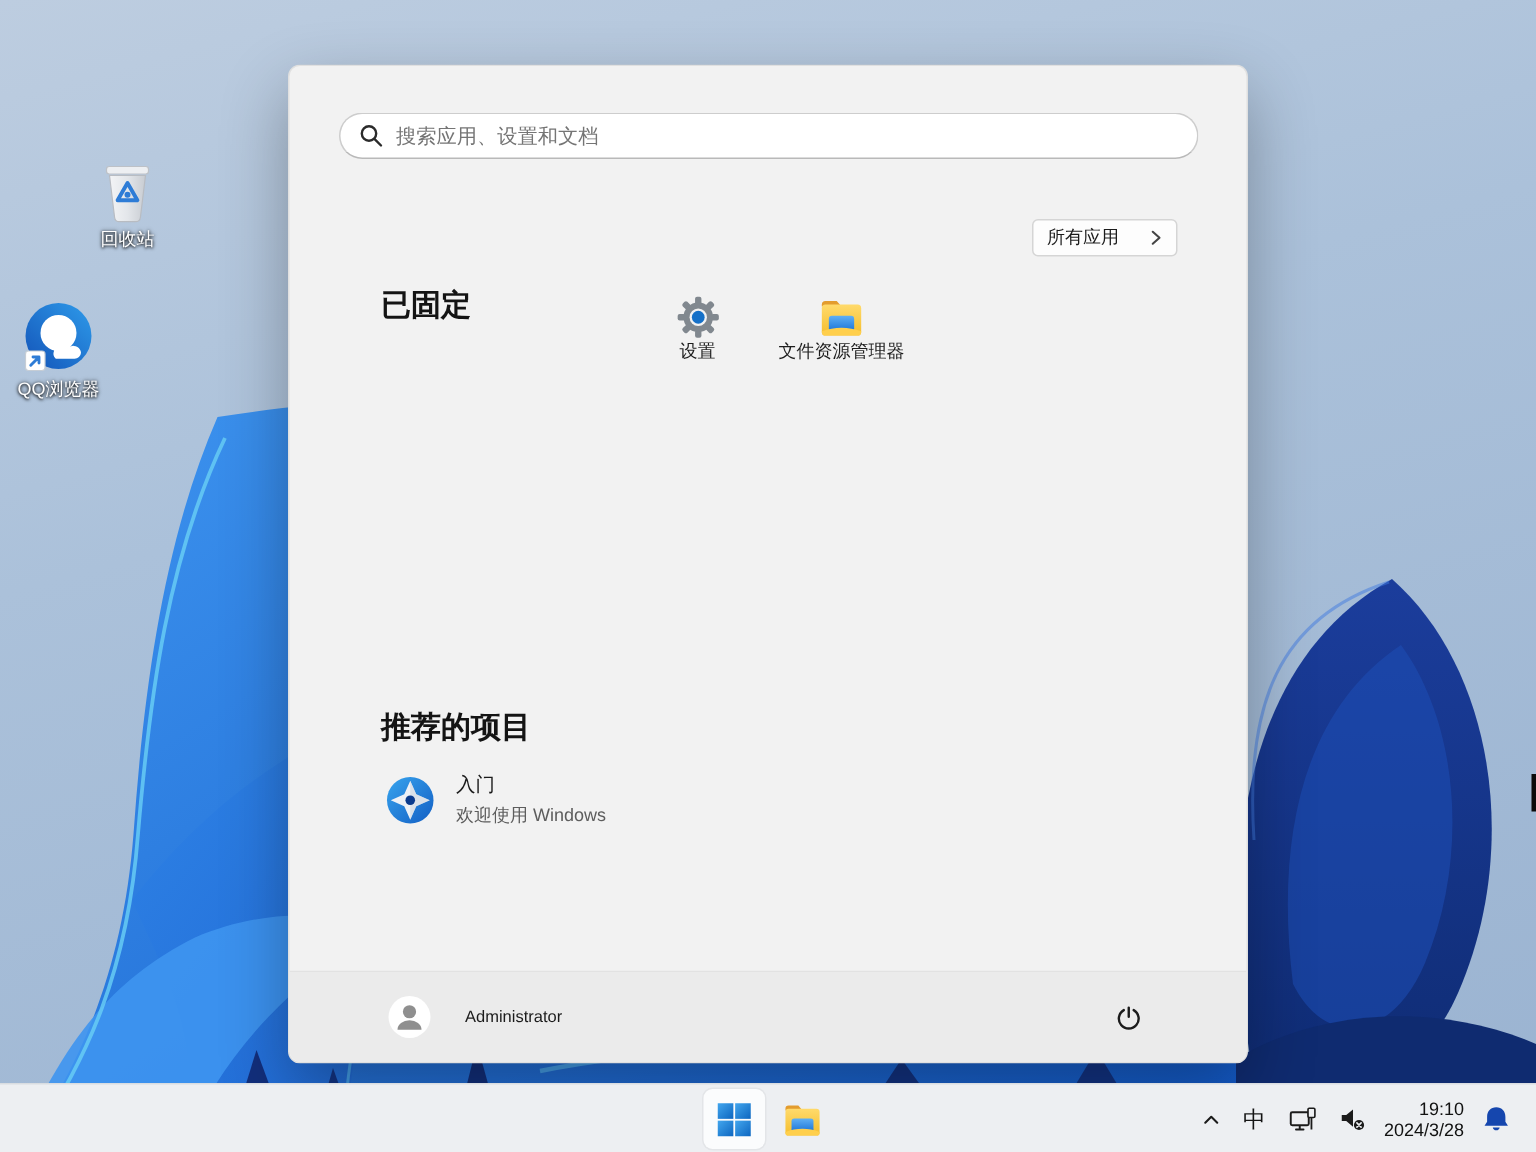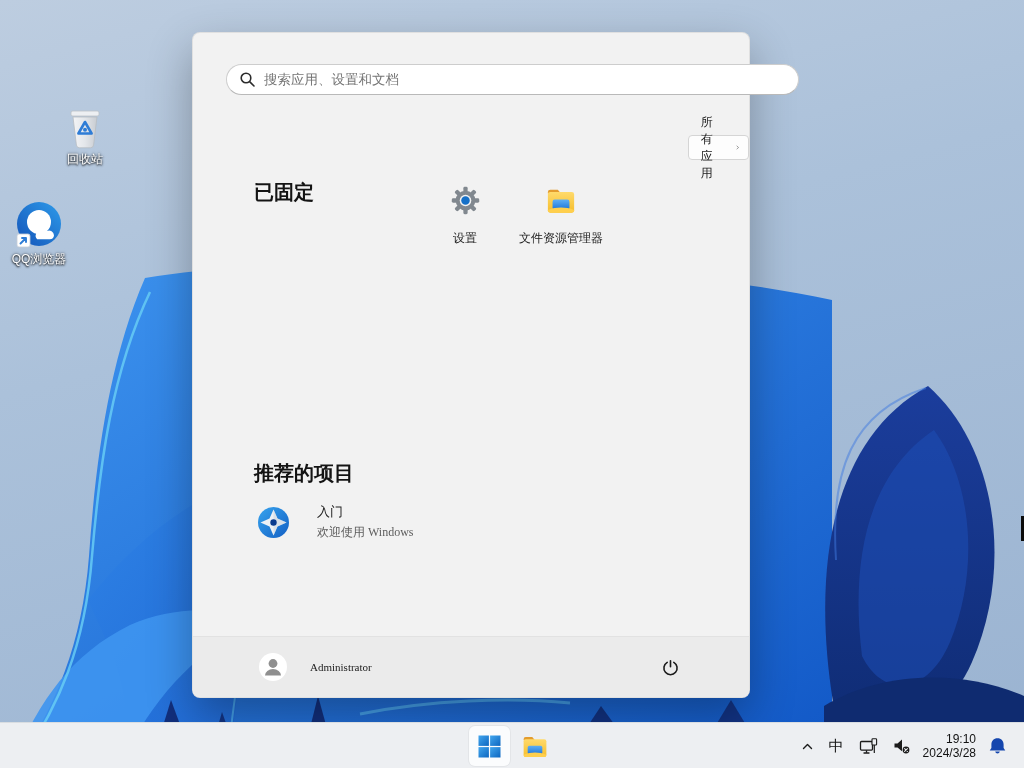--- a/index.html
+++ b/index.html
@@ -10,45 +10,45 @@
     background:linear-gradient(165deg,#BDCDE0 0%,#ABC1DA 38%,#9AB3D1 100%); }
   .wallpaper { position:absolute; left:0; top:0; width:1024px; height:768px; }
 
   
   .desktop-icon { position:absolute; left:0; width:78px; text-align:center; cursor:default; }
   .desktop-icon .glyph { height:46px; display:flex; align-items:flex-end; justify-content:center; }
   .desktop-icon .dlabel { margin-top:3px; font-size:12px; color:#fff;
     text-shadow:0 1px 2px rgba(0,0,0,.95), 0 0 3px rgba(0,0,0,.7); line-height:13px; }
 
   
-  .start-menu { position:absolute; left:192px; top:32px; width:558px; height:666px;
+  .start-menu { position:absolute; left:192px; top:43px; width:640px; height:666px;
     background:#F2F2F2; border:1px solid rgba(0,0,0,.07); border-radius:8px;
-    box-shadow:0 18px 45px rgba(0,0,0,.30); z-index:5;font-family:Liberation Serif, serif; }
+    box-shadow:0 18px 45px rgba(0,0,0,.30); z-index:5; }
   .search-wrap { position:absolute; left:33px; top:31px; width:573px; height:31px; }
   .search-wrap input { width:100%; height:100%; border:1px solid #CDCDCD; border-bottom-color:#B9B9B9;
     border-radius:16px; background:#FFFFFF; padding:0 14px 0 37px; font-size:13.5px; color:#1b1b1b;
     font-family:inherit; outline:none; }
   .search-wrap input::placeholder { color:#757575; }
   .search-glyph { position:absolute; left:13px; top:7px; width:17px; height:17px; pointer-events:none; }
 
   .sec-header { position:absolute; font-size:20px; font-weight:bold; color:#141414; }
   .hdr-pinned { left:61px; top:146px; }
   .hdr-rec { left:61px; top:427px; }
 
   .all-apps { position:absolute; left:495px; top:102px; height:25px; padding:0 9px;
     display:flex; align-items:center; gap:20px; background:#FDFDFD; border:1px solid #D5D5D5;
     border-radius:4px; font-size:12px; color:#1b1b1b; font-family:inherit; cursor:pointer; }
 
   .tiles { position:absolute; left:224px; top:145px; display:flex; }
   .tile { width:96px; height:78px; padding-top:8px; display:flex; flex-direction:column;
     align-items:center; border-radius:4px; cursor:pointer; }
-  .tile .tlabel { margin-top:17px; font-size:12px; color:#1d1d1d; line-height:13px; }
+  .tile .tlabel { margin-top:2px; font-size:12px; color:#1d1d1d; line-height:13px; }
 
   .rec-item { position:absolute; left:48px; top:464px; width:280px; height:50px;
-    display:flex; align-items:center; padding-left:16px; border-radius:4px; cursor:pointer;gap:13px; }
+    display:flex; align-items:center; padding-left:16px; border-radius:4px; cursor:pointer; }
   .rec-text { margin-left:14px; }
   .rec-title { font-size:13px; color:#1b1b1b; }
   .rec-sub { font-size:12px; color:#5d5d5d; margin-top:3px; }
 
   .user-bar { position:absolute; left:0; right:0; bottom:0; height:61px; background:#EBEBEB;
     border-top:1px solid #E2E2E2; border-radius:0 0 8px 8px;
     display:flex; align-items:center; padding:0 62px 0 66px; }
   .avatar { width:28px; height:28px; border-radius:50%; background:#FFFFFF;
     display:flex; align-items:center; justify-content:center; cursor:pointer; }
   .user-name { margin-left:23px; font-size:11px; color:#1b1b1b; }

